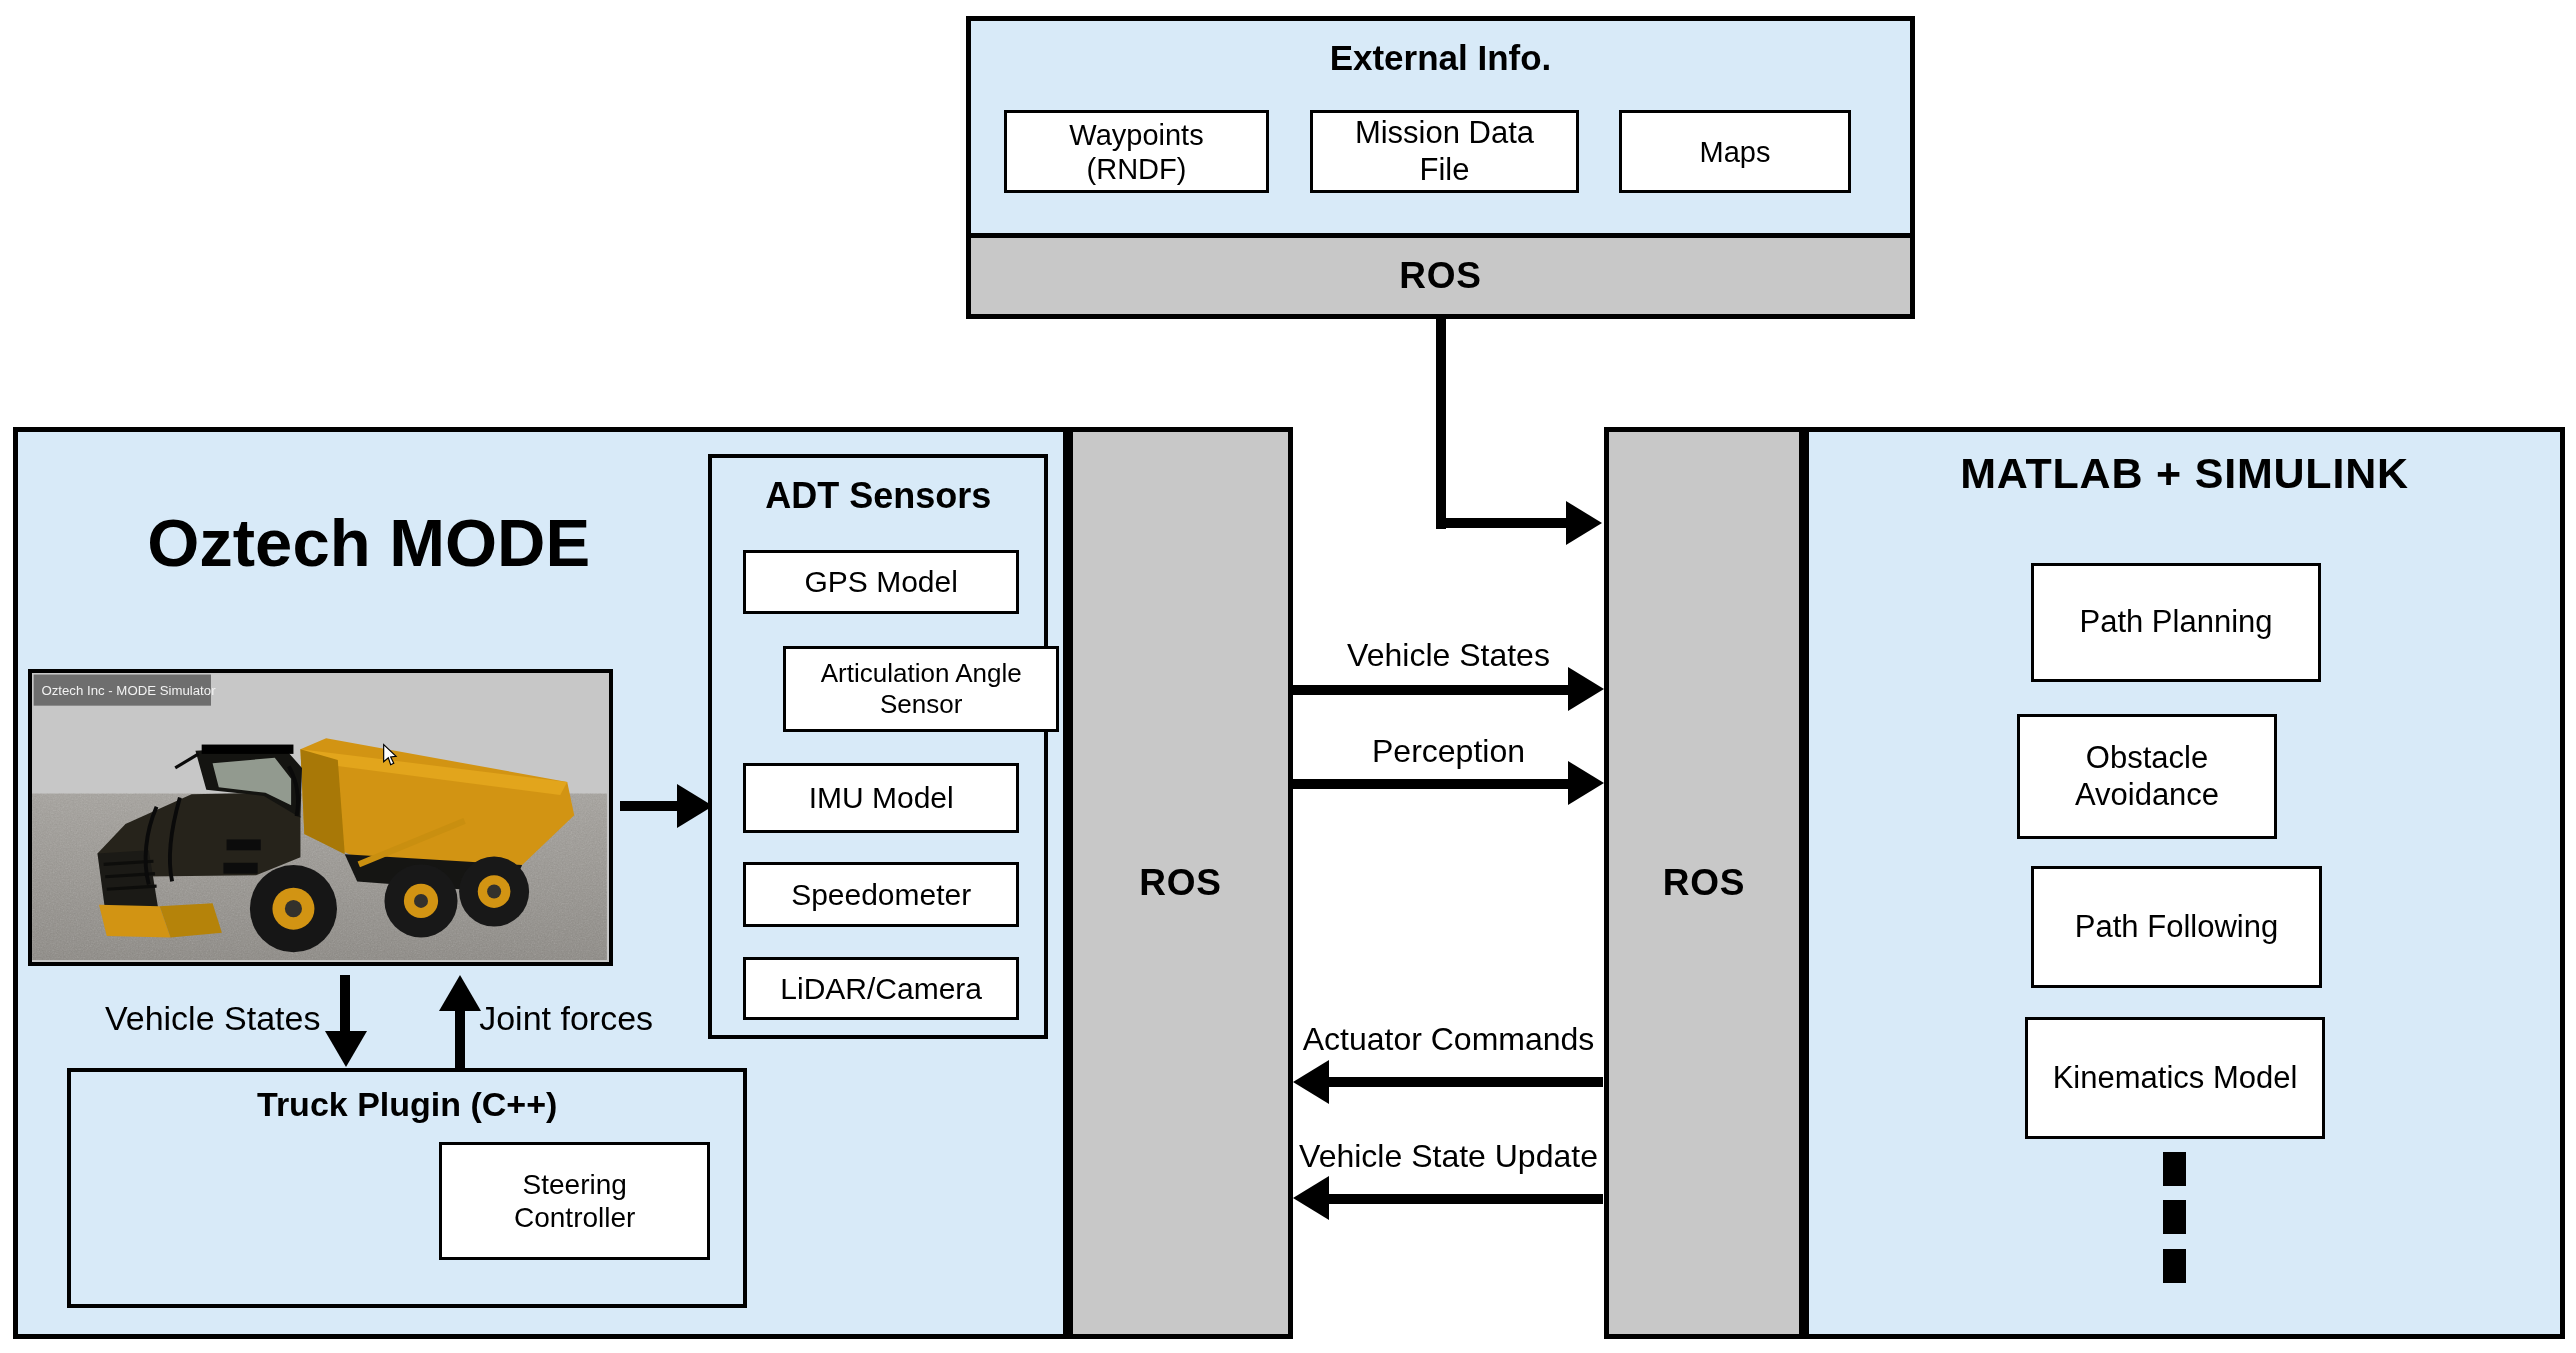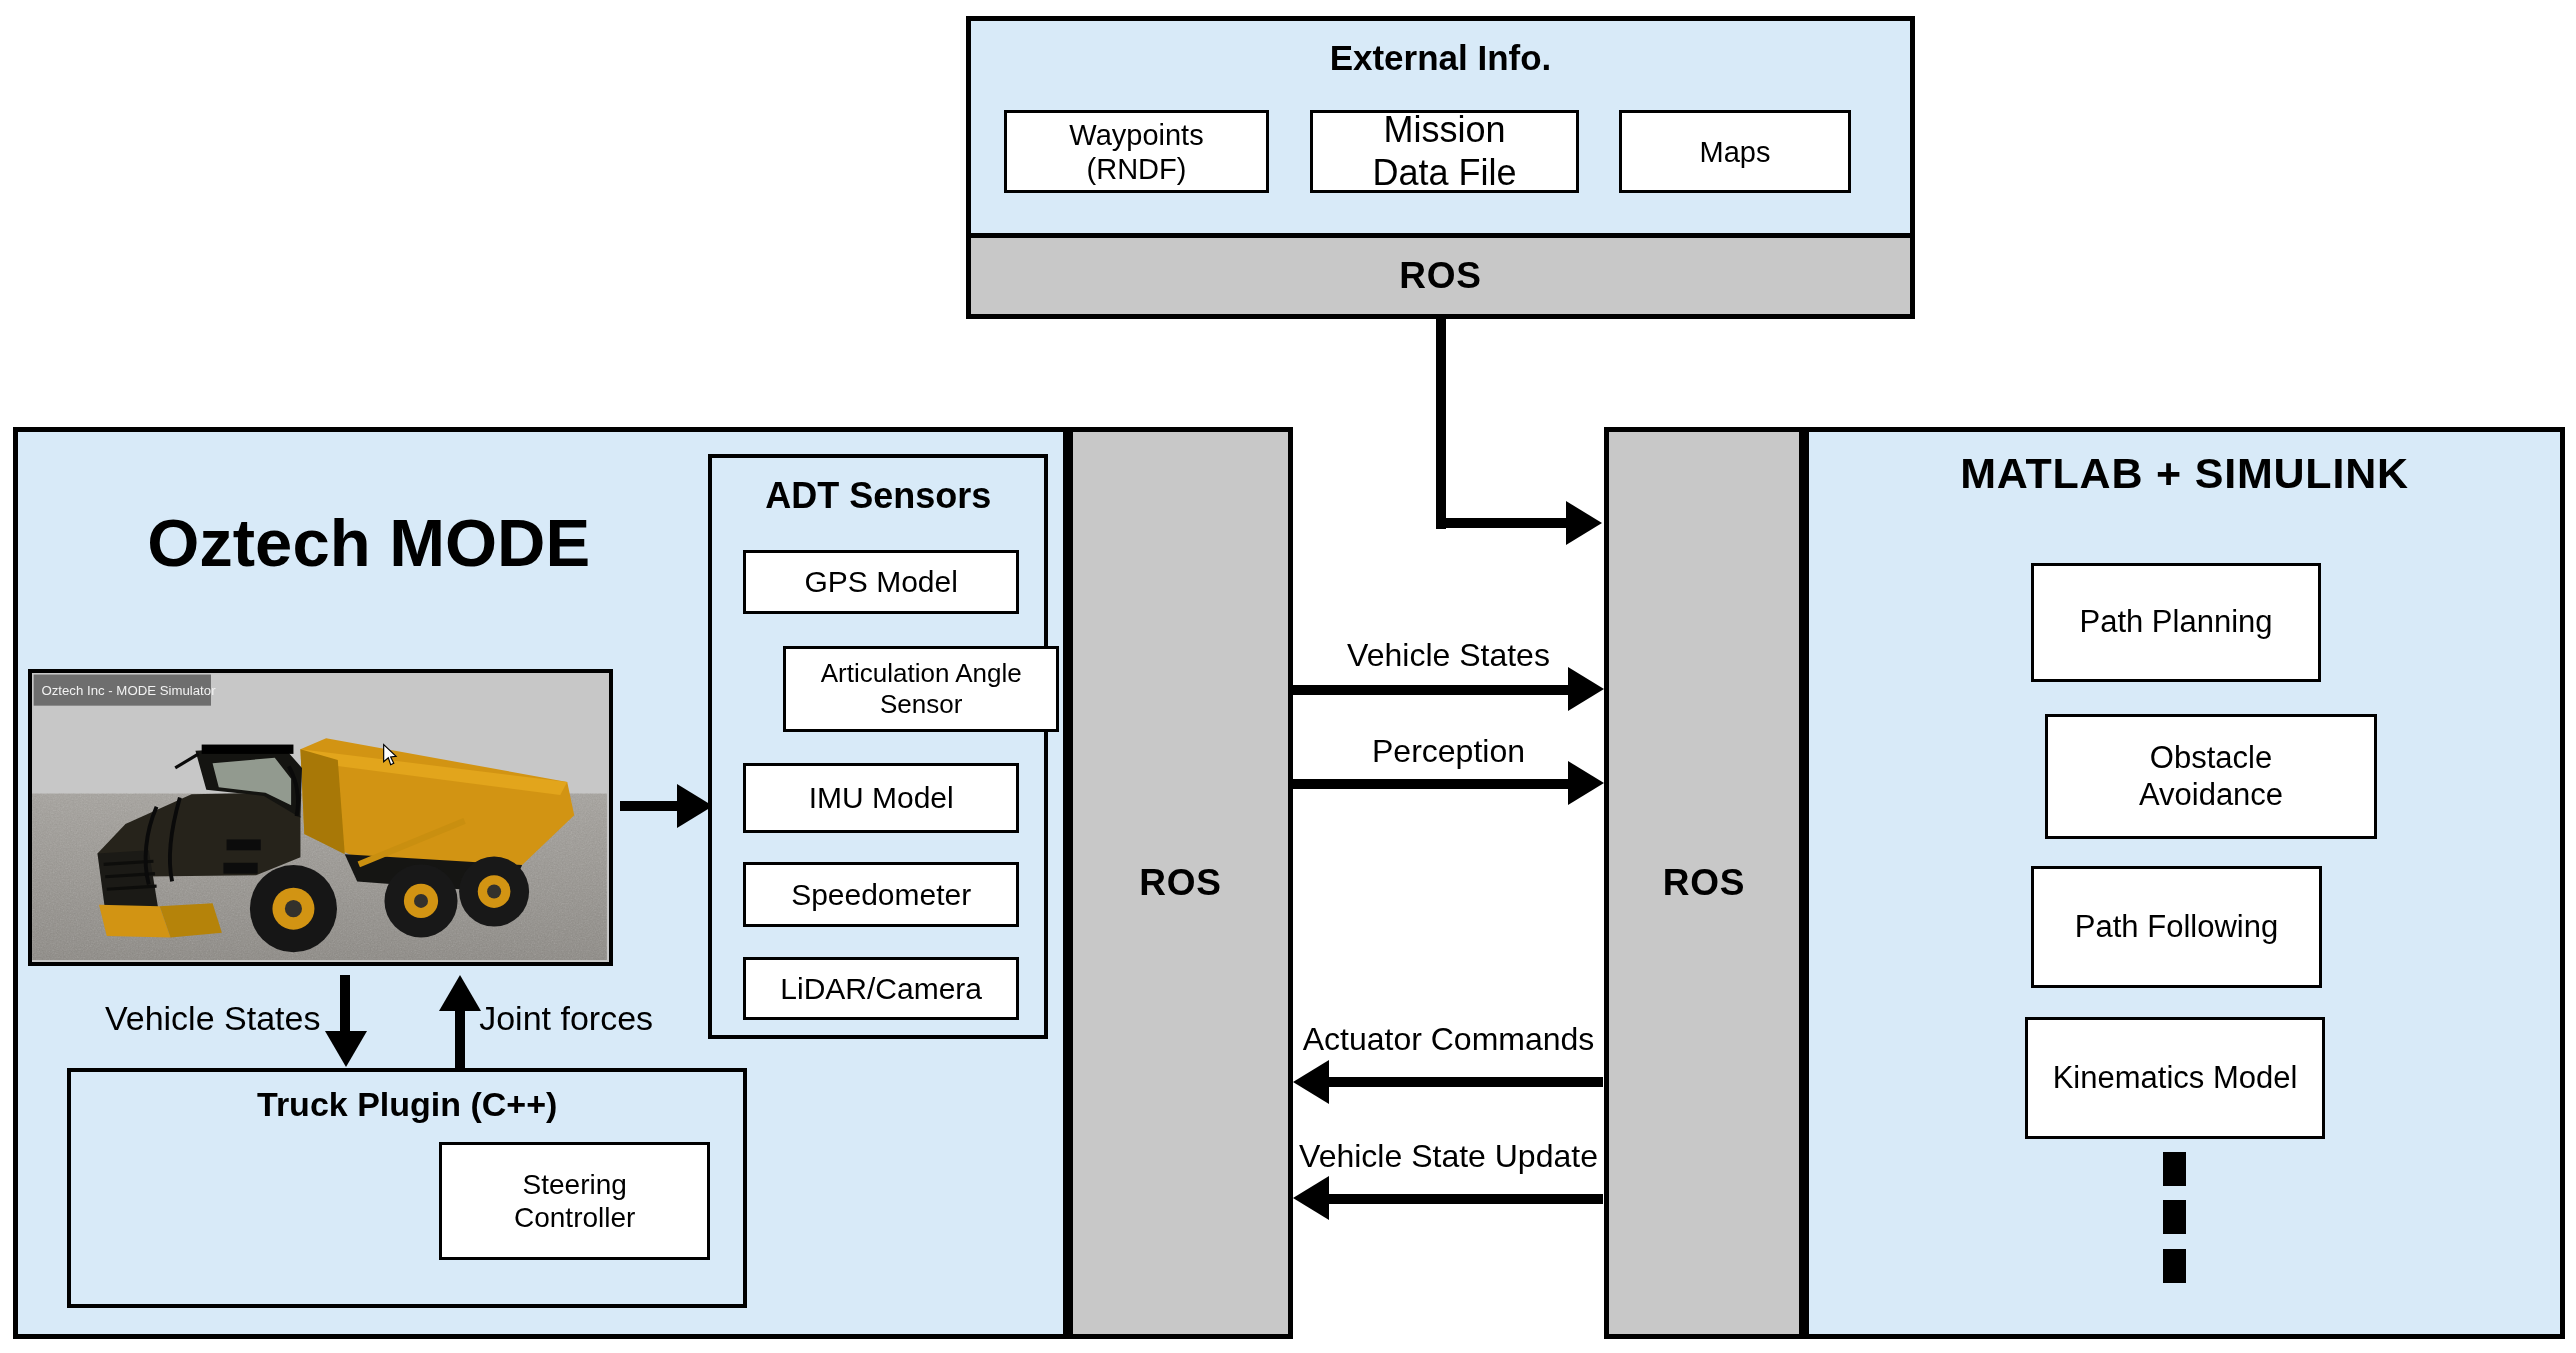--- a/index.html
+++ b/index.html
@@ -28,21 +28,21 @@
   .dot{background:#000;width:23.4px;height:34px;}
 </style>
 </head>
 <body>
 
 <div id="canvas">
 
   <div class="abs panel" style="left:966px;top:16.3px;width:949px;height:222px;border-bottom:none;">
     <div class="abs whitebox" style="left:33px;top:89px;width:265px;height:83px;font-size:29px;padding:0 28px;">Waypoints (RNDF)</div>
     <div class="abs titletext" style="left:0;top:17px;width:100%;font-size:35px;">External Info.</div>
-    <div class="abs whitebox" style="left:339px;top:89px;width:269px;height:83px;font-size:36px;padding:0 34px;">Mission Data File</div>
+    <div class="abs whitebox" style="left:339px;top:89px;width:269px;height:83px;font-size:31px;padding:0 34px;">Mission Data File</div>
     <div class="abs whitebox" style="left:648px;top:89px;width:232px;height:83px;font-size:29px;">Maps</div>
   </div>
   <div class="abs rosbar" style="left:966px;top:233px;width:949px;height:86px;display:flex;align-items:center;justify-content:center;">
     <span class="roslabel">ROS</span>
   </div>
 
   <div class="abs shaft-v" style="left:1436px;top:318px;height:211px;"></div>
   <div class="abs shaft-h" style="left:1436px;top:518px;width:132px;"></div>
   <div class="abs head-right" style="left:1566px;top:501px;"></div>
 
@@ -156,21 +156,21 @@
   <div class="abs head-left" style="left:1293px;top:1176px;"></div>
   <div class="abs shaft-h" style="left:1327px;top:1194px;width:276px;"></div>
 
   <div class="abs rosbar" style="left:1604px;top:427px;width:200px;height:912px;display:flex;align-items:center;justify-content:center;">
     <span class="roslabel">ROS</span>
   </div>
 
   <div class="abs panel" style="left:1804px;top:427px;width:761px;height:912px;">
     <div class="abs titletext" style="left:0;top:17px;width:100%;font-size:43px;letter-spacing:0.8px;">MATLAB + SIMULINK</div>
     <div class="abs whitebox" style="left:222px;top:131px;width:290px;height:119px;font-size:31px;padding:0 23.4px;">Path Planning</div>
-    <div class="abs whitebox" style="left:236px;top:282px;width:332px;height:125px;font-size:31px;padding:10px 43px;">Obstacle Avoidance</div>
+    <div class="abs whitebox" style="left:208px;top:282px;width:260px;height:125px;font-size:31px;padding:10px 43px;">Obstacle Avoidance</div>
     <div class="abs whitebox" style="left:222px;top:434px;width:291px;height:122px;font-size:31px;padding:0 23.4px;">Path Following</div>
     <div class="abs whitebox" style="left:216px;top:585px;width:300px;height:122px;font-size:31px;padding:0 24px;text-align:center;">Kinematics Model</div>
     <div class="abs dot" style="left:354px;top:720px;"></div>
     <div class="abs dot" style="left:354px;top:768px;"></div>
     <div class="abs dot" style="left:354px;top:817px;"></div>
   </div>
 
 </div>
 
 

